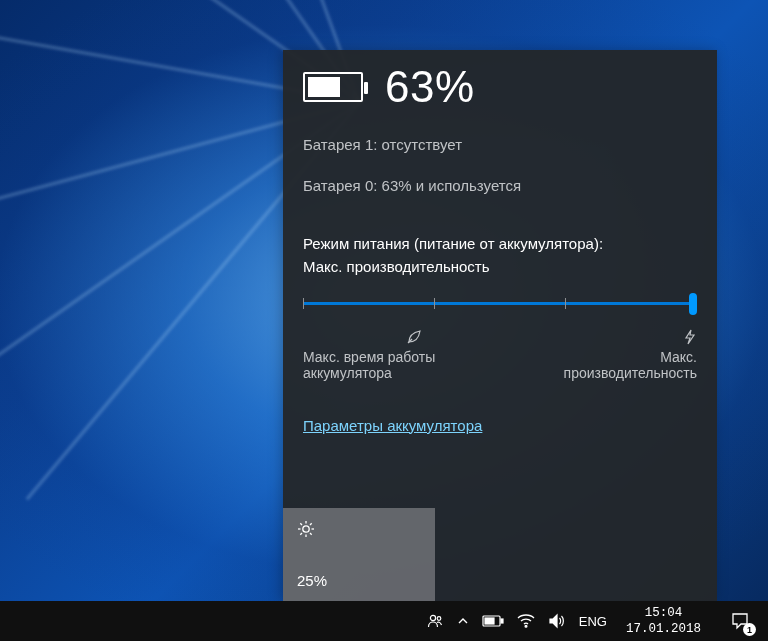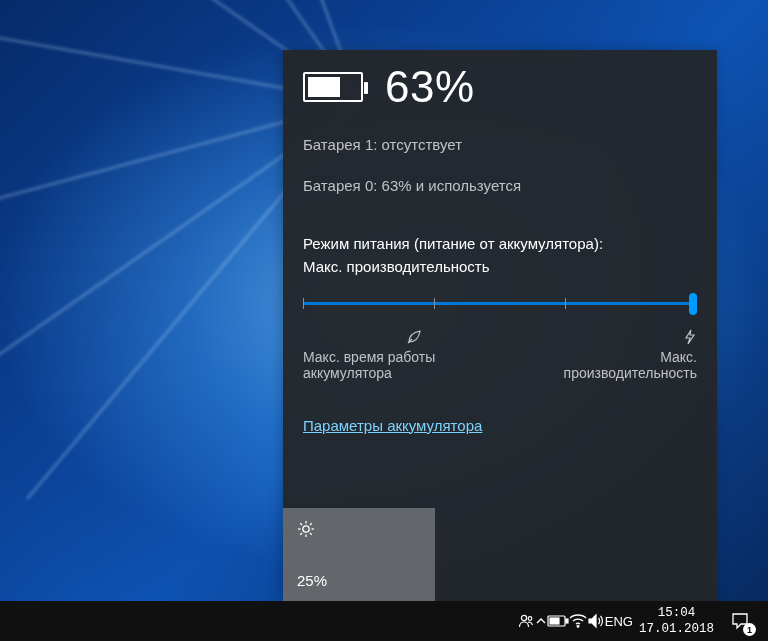--- a/index.html
+++ b/index.html
@@ -39,21 +39,21 @@
     position:absolute; left:0; bottom:0; width:152px; height:93px;
     background: rgba(110,113,117,0.85); padding:12px 14px;
     display:flex; flex-direction:column; justify-content:space-between;
     font-size:15px; cursor:pointer;
   }
   .taskbar {
     position:absolute; left:0; top:601px; width:768px; height:40px;
     background:#101010; color:#fff; display:flex; align-items:center;
     justify-content:flex-end; font-size:12.5px;
   }
-  .tray { display:flex; align-items:center; padding-right:8px; }
+  .tray { display:flex; align-items:center; gap:13px; padding-right:8px; }
   .tray-icon { color:#fff; display:flex; align-items:center; justify-content:center; cursor:pointer; }
   .clock { text-align:center; line-height:1.3; padding:0 6px; cursor:pointer;font-family:Liberation Mono, monospace; }
   .action-center { width:40px; height:40px; display:flex; align-items:center; justify-content:center; cursor:pointer; position:relative; }
   .badge { position:absolute; bottom:5px; right:4px; background:#fff; color:#000; border-radius:50%; width:13px; height:13px; font-size:9px; display:flex; align-items:center; justify-content:center; font-weight:600; }
   svg { display:block; }
 </style>
 </head>
 <body>
 
 <div class="desktop">

